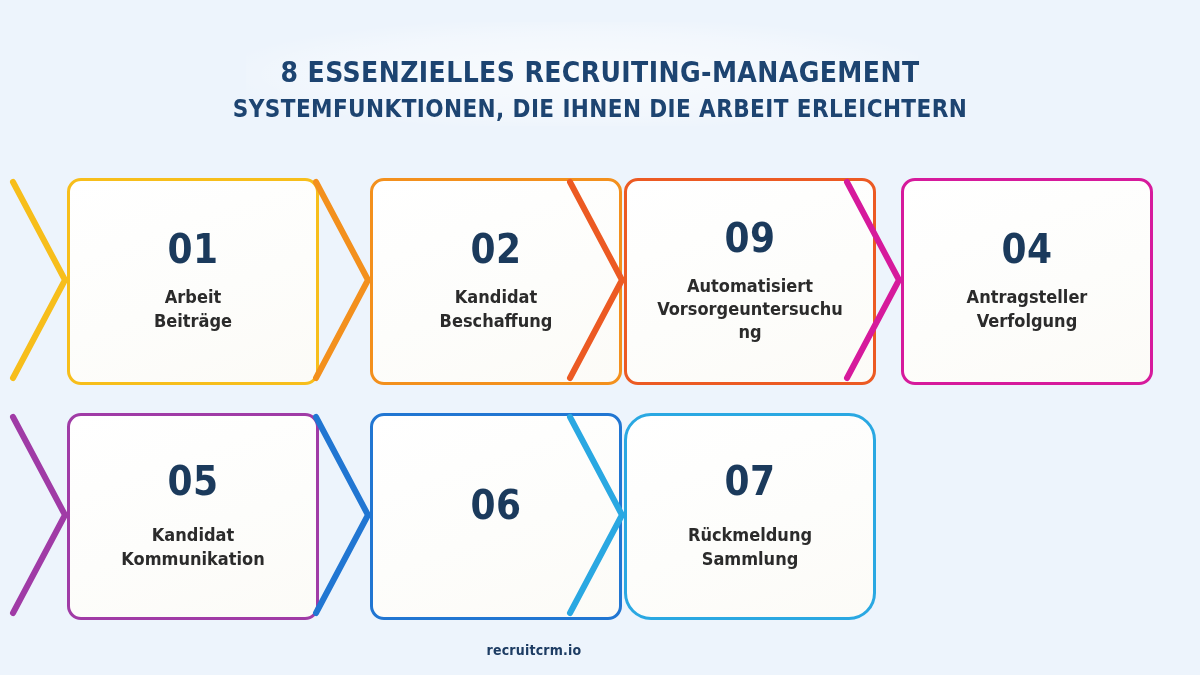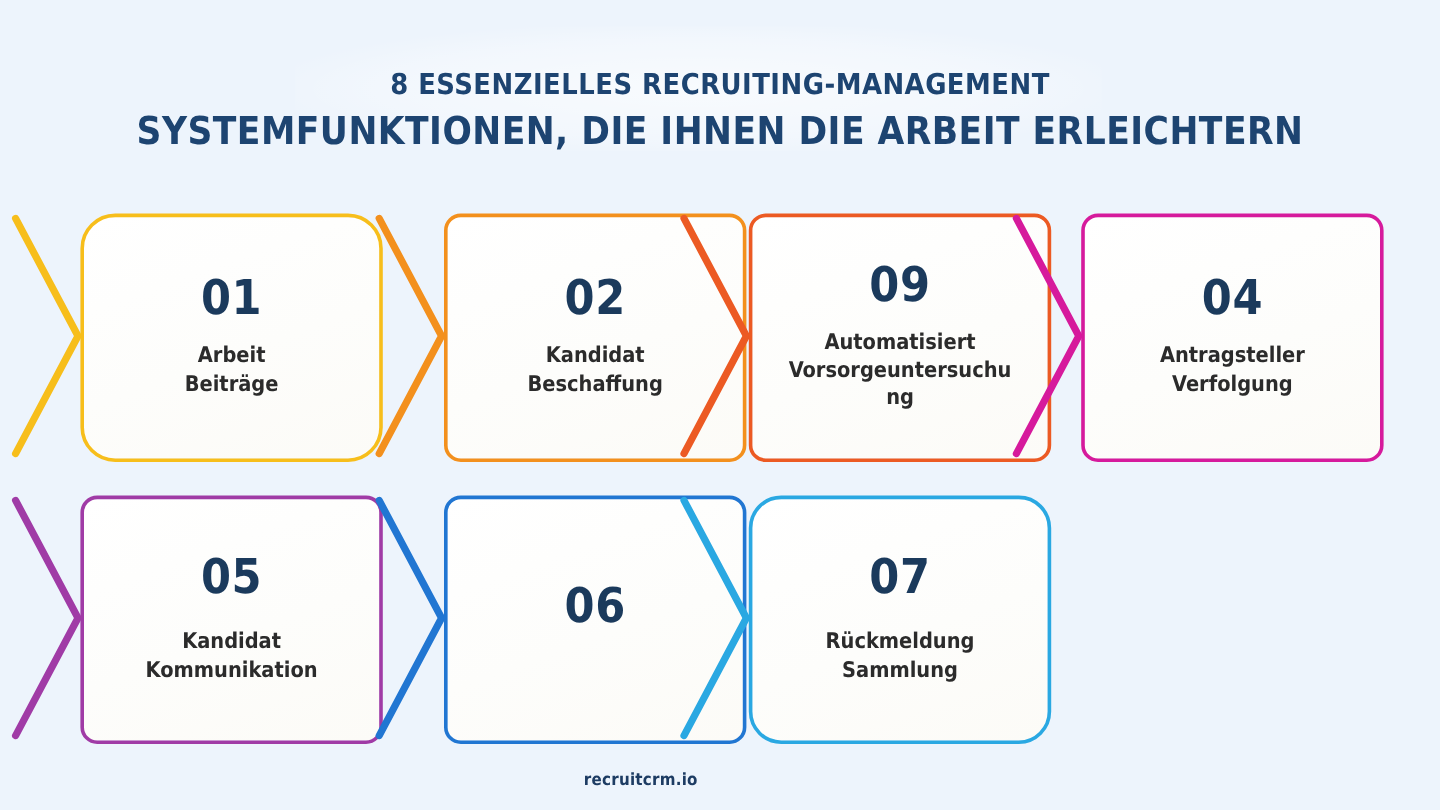--- a/index.html
+++ b/index.html
@@ -27,22 +27,22 @@
     text-align:center;
     color:#1d4471;
     font-family:"DejaVu Sans Condensed","Liberation Sans Narrow","Liberation Sans", sans-serif;
     font-weight:bold;
     font-size:25px;
     letter-spacing:.4px;
     line-height:1.38;
     text-transform:uppercase;
     -webkit-font-smoothing:antialiased;
   }
-  .headline .l1 { display:block; font-size:24px; }
-  .headline .l2 { display:block; font-size:32px; }
+  .headline .l1 { display:block; font-size:28px; }
+  .headline .l2 { display:block; font-size:24px; }
 
   
   .grid {
     position:absolute;
     left:0; top:178px;
     width:1200px;
   }
   .row {
     position:relative;
     height:207px;
@@ -127,21 +127,21 @@
 
 <div class="grid">
 
   <div class="row row1">
     <div class="cell c0">
       <span class="chev">
         <svg viewBox="0 0 62 211" preserveAspectRatio="none">
           <polyline points="4,6 56,104 4,202" fill="none" stroke="#f7be1b" stroke-width="6" stroke-linecap="round" stroke-linejoin="round"></polyline>
         </svg>
       </span>
-      <div class="card" style="border-color: rgb(247, 190, 27); border-radius: 29px;">
+      <div class="card" style="border-color: rgb(247, 190, 27);">
         <div class="num" style="color: rgb(27, 58, 92);">01</div>
         <div class="label" style="color: rgb(43, 43, 43);">Arbeit<br>Beiträge</div>
       </div>
     </div>
 
     <div class="cell c1">
       <span class="chev">
         <svg viewBox="0 0 62 211" preserveAspectRatio="none">
           <polyline points="4,6 56,104 4,202" fill="none" stroke="#f3901d" stroke-width="6" stroke-linecap="round" stroke-linejoin="round"></polyline>
         </svg>

